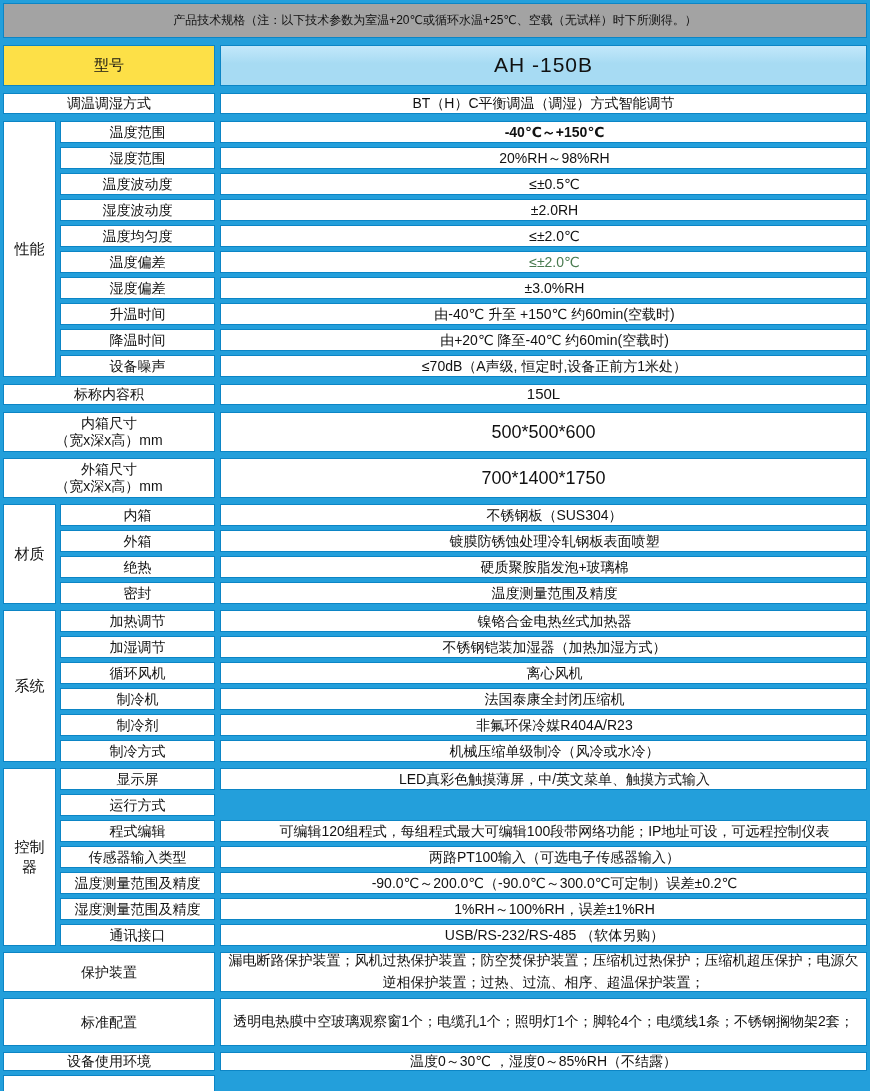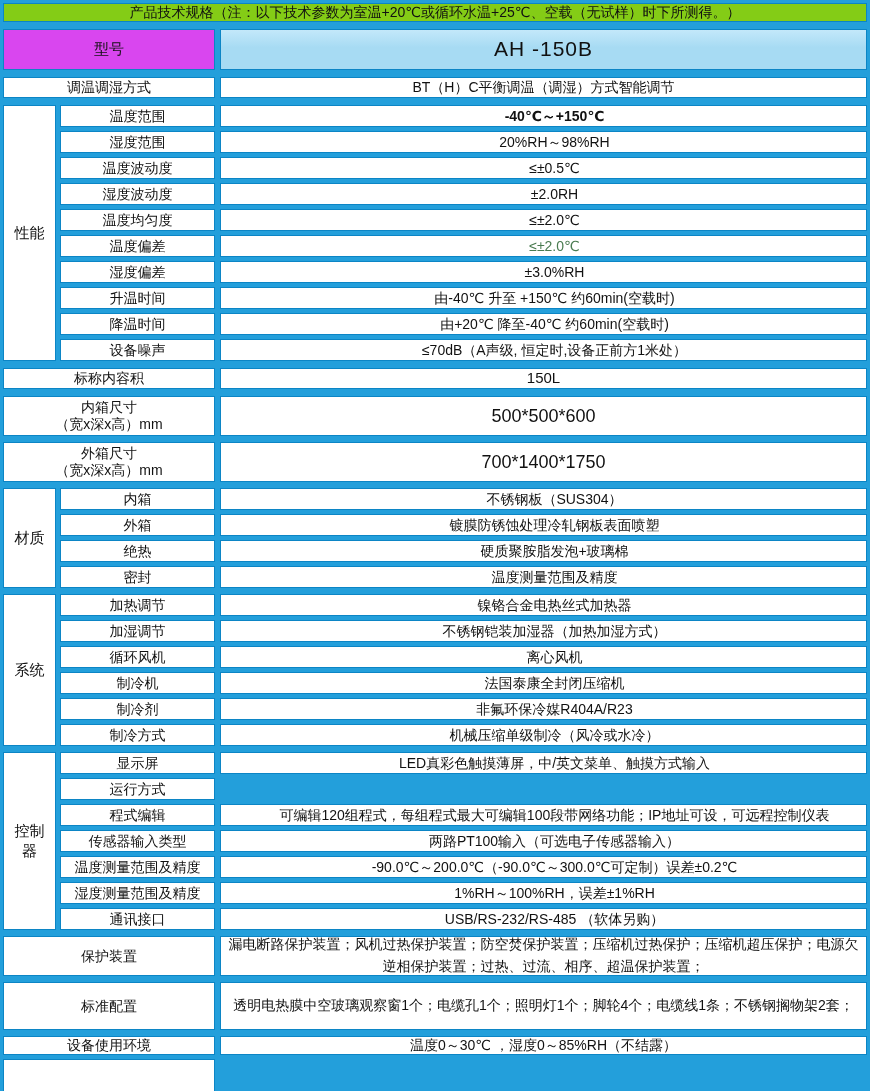--- a/index.html
+++ b/index.html
@@ -14,27 +14,27 @@
   .cell{
     box-sizing:border-box;
     background:#ffffff;
     border:1px solid #0c85c5;
     display:flex;align-items:center;justify-content:center;
     text-align:center;
     font-size:14px;font-weight:500;line-height:1.35;
     padding:0 6px;
   }
   
-  .hdr{height:19px;font-size:14px;background:#84cc16;}
+  .hdr{height:35px;font-size:12px;background:#a3a3a3;}
   
   .r2{display:flex;gap:5px;}
   .lab2{width:212px;flex:0 0 212px;}
   .val2{flex:1;}
   .model-row{height:41px;margin-top:7px;}
-  .model-row .lab2{background:#d946ef;font-size:15px;}
+  .model-row .lab2{background:#fde047;font-size:15px;}
   .model-row .val2{background:linear-gradient(#c3e8fa 0%,#a7dbf3 45%,#a7dbf3 100%);font-size:21px;letter-spacing:1px;}
   
   .mt7{margin-top:7px;} .mt6{margin-top:6px;} .mt4{margin-top:4px;flex-direction:column;}
   .h21{height:21px;} .h44{height:40px;} .h48{height:48px;} .h19{height:19px;} .h18{height:18px;}
   
   .sec{display:flex;gap:4px;}
   .seclab{width:53px;flex:0 0 53px;font-size:15px;}
   .rows{flex:1;display:flex;flex-direction:column;gap:4px;}
   .r{display:flex;gap:5px;height:22px;}
   .r .lab{width:155px;flex:0 0 155px;}

